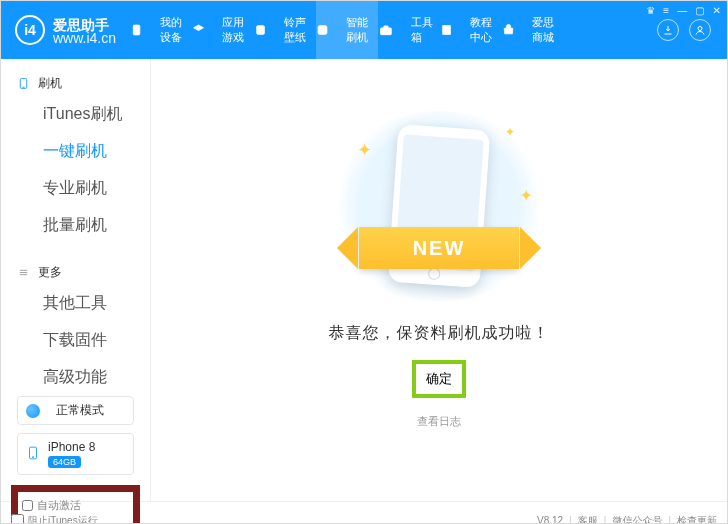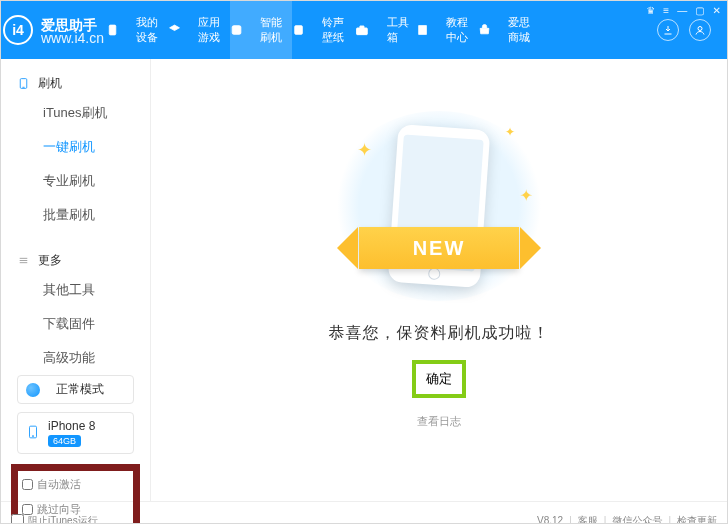--- a/index.html
+++ b/index.html
@@ -1,38 +1,38 @@
 <!DOCTYPE html>
 <html><head>
 <meta charset="utf-8">
 <style>
   * { box-sizing: border-box; margin: 0; padding: 0; }
   body { font-family: "Microsoft YaHei", Arial, sans-serif; font-size: 12px; color: #333; background:#fff; width:728px; height:524px; overflow:hidden; border:1px solid #d9d9d9;}
   .header { background: #1296ff; height: 58px; display:flex; align-items:center; color:#fff; position:relative;}
-  .logo-box { display:flex; align-items:center; padding:0 2px; height:100%; }
+  .logo-box { display:flex; align-items:center; padding:0 14px; height:100%; }
   .logo-circle { width:30px; height:30px; border:2px solid #fff; border-radius:50%; display:flex; align-items:center; justify-content:center; font-weight:bold; font-size:14px; color:#fff;}
   .logo-text { margin-left:8px; }
   .logo-text .title { font-size:14px; font-weight:bold; line-height:15px;}
   .logo-text .sub { font-size:14px; opacity:0.9; line-height:10px;}
   .tabs { display:flex; height:100%; flex:1; }
   .tab { width:62px; display:flex; flex-direction:row; align-items:center; justify-content:center; font-size:11px; cursor:pointer; gap:17px;}
   .tab.active { background: rgba(255,255,255,0.2);}
   .tab svg { width:18px; height:18px; fill:#fff; }
   .winctl { position:absolute; top:4px; right:6px; display:flex; gap:8px; font-size:10px;}
   .winctl span { cursor:pointer; opacity:0.9;}
   .right-circles { display:flex; gap:10px; padding:0 16px 0 8px; align-items:center;}
   .right-circles .circ { width:22px; height:22px; border:1.5px solid rgba(255,255,255,0.7); border-radius:50%; display:flex; align-items:center; justify-content:center;}
   .right-circles .circ svg{width:12px;height:12px;fill:none;stroke:#fff;stroke-width:2;}
   
   .body { display:flex; height:calc(100% - 58px - 22px);}
   .sidebar { width:150px; border-right:1px solid #eee; display:flex; flex-direction:column; padding:12px 0;}
   .sb-group-title { display:flex; align-items:center; gap:8px; padding:4px 16px; font-size:12px; color:#333;}
   .sb-group-title svg{width:13px;height:13px;fill:none;stroke:#1296ff;stroke-width:1.6;}
   .sb-group-title.more svg{stroke:#999;}
-  .sb-item { padding:8px 0 8px 42px; font-size:13px; color:#555; cursor:pointer;}
+  .sb-item { padding:8px 0 8px 42px; font-size:16px; color:#555; cursor:pointer;}
   .sb-item.active{ color:#1296ff;}
   .sb-divider{height:1px;background:#eee;margin:8px 16px;}
   .sb-bottom{margin-top:auto;padding:0 16px;}
   .mode-box{border:1px solid #e5e5e5;border-radius:4px;padding:5px 8px;display:flex;align-items:center;gap:16px;font-size:12px;margin-bottom:8px;}
   .mode-box .dot{width:14px;height:14px;border-radius:50%;background:radial-gradient(circle at 35% 35%, #6cc3ff, #1296ff);}
   .device-box{border:1px solid #e5e5e5;border-radius:4px;padding:6px 8px;display:flex;align-items:center;gap:8px;}
   .device-box .ph-icon svg{width:14px;height:18px;fill:none;stroke:#1296ff;stroke-width:1.5;}
   .device-info{display:flex;flex-direction:column;}
   .badge{background:#1296ff;color:#fff;font-size:9px;padding:1px 5px;border-radius:3px;display:inline-block;width:fit-content;margin-top:2px;}
   .options-row{border:7px solid #7f1d1d; margin:10px 10px 4px 10px; padding:6px 4px; display:flex; gap:10px; font-size:11px; color:#888;flex-direction:column;}
@@ -81,34 +81,34 @@
           <line x1="10" y1="19" x2="14" y2="19"></line>
         </svg>
         <span>我的设备</span>
       </div>
       <div class="tab">
         <svg viewBox="0 0 24 24" stroke="#fff" stroke-width="1.5" fill="none">
           <path d="M12 3l9 5-9 5-9-5 9-5z"></path>
         </svg>
         <span>应用游戏</span>
       </div>
-      <div class="tab active">
-        <svg viewBox="0 0 24 24" stroke="#fff" stroke-width="1.5" fill="none">
-          <rect x="4" y="4" width="16" height="16" rx="3"></rect>
-          <path d="M12 7l-3 5h3l-1 5 4-6h-3z" fill="#fff"></path>
-        </svg>
-        <span>智能刷机</span>
-      </div>
       <div class="tab">
         <svg viewBox="0 0 24 24" stroke="#fff" stroke-width="1.5" fill="none">
           <rect x="5" y="4" width="14" height="16" rx="2"></rect>
           <circle cx="10" cy="15" r="2"></circle>
           <path d="M12 15V8l4-1"></path>
         </svg>
         <span>铃声壁纸</span>
+      </div>
+      <div class="tab active">
+        <svg viewBox="0 0 24 24" stroke="#fff" stroke-width="1.5" fill="none">
+          <rect x="4" y="4" width="16" height="16" rx="3"></rect>
+          <path d="M12 7l-3 5h3l-1 5 4-6h-3z" fill="#fff"></path>
+        </svg>
+        <span>智能刷机</span>
       </div>
       <div class="tab">
         <svg viewBox="0 0 24 24" stroke="#fff" stroke-width="1.5" fill="none">
           <rect x="4" y="9" width="16" height="10" rx="1"></rect>
           <path d="M9 9V6h6v3"></path>
         </svg>
         <span>工具箱</span>
       </div>
       <div class="tab">
         <svg viewBox="0 0 24 24" stroke="#fff" stroke-width="1.5" fill="none">

